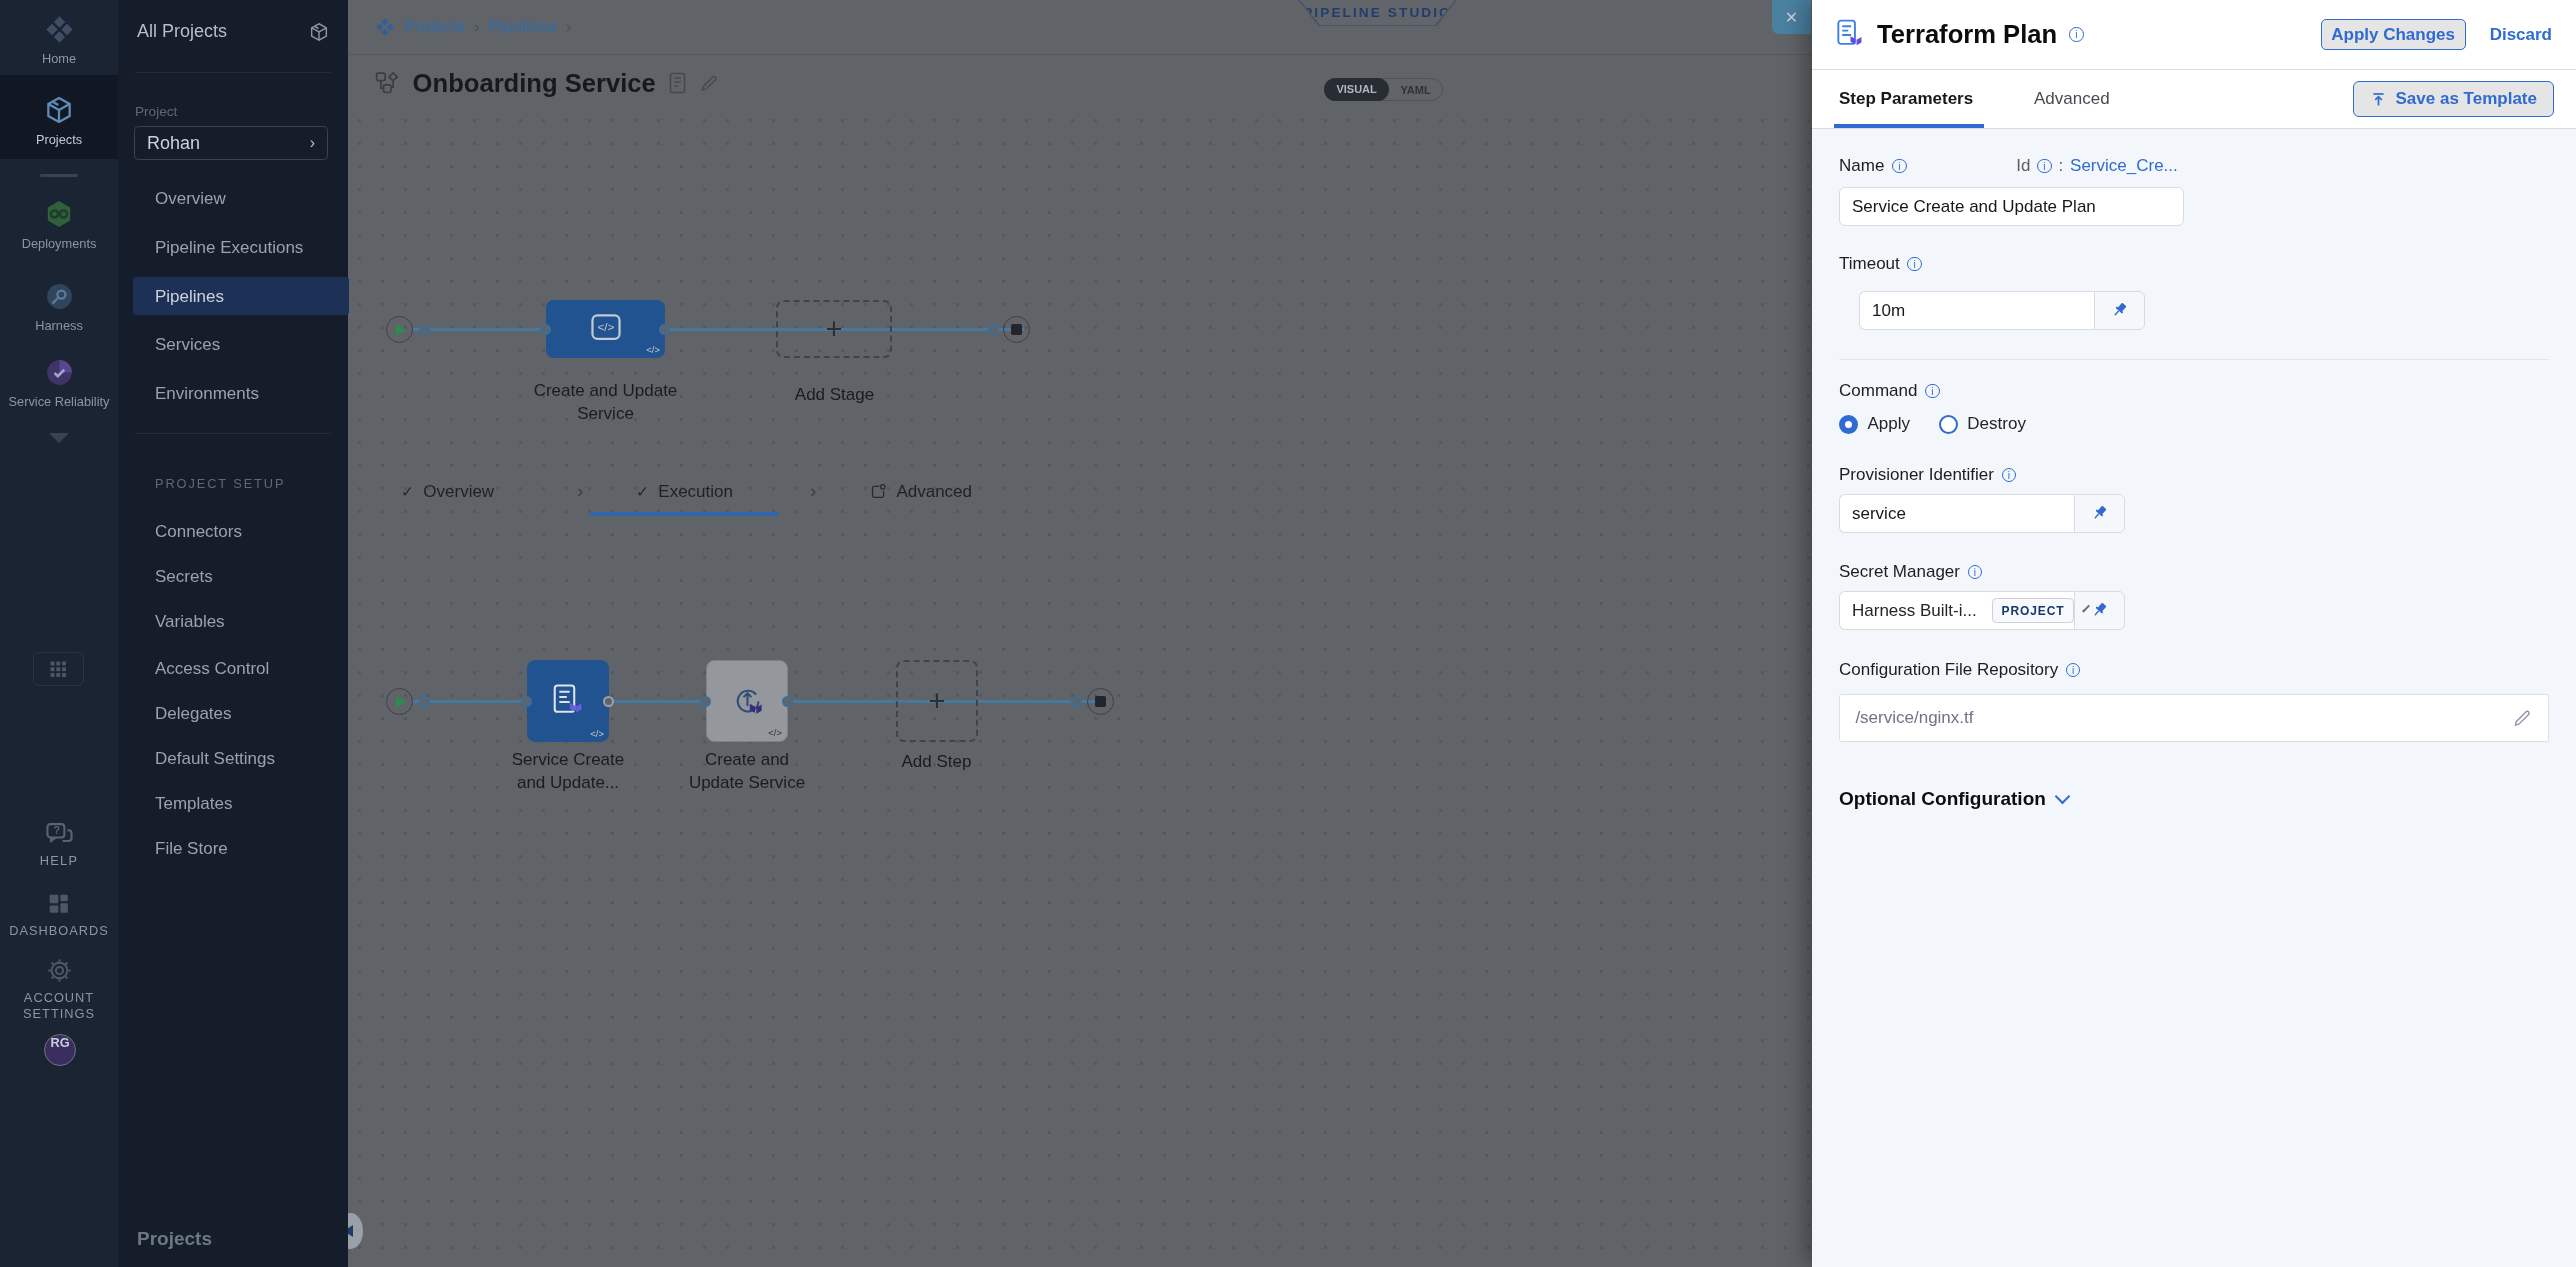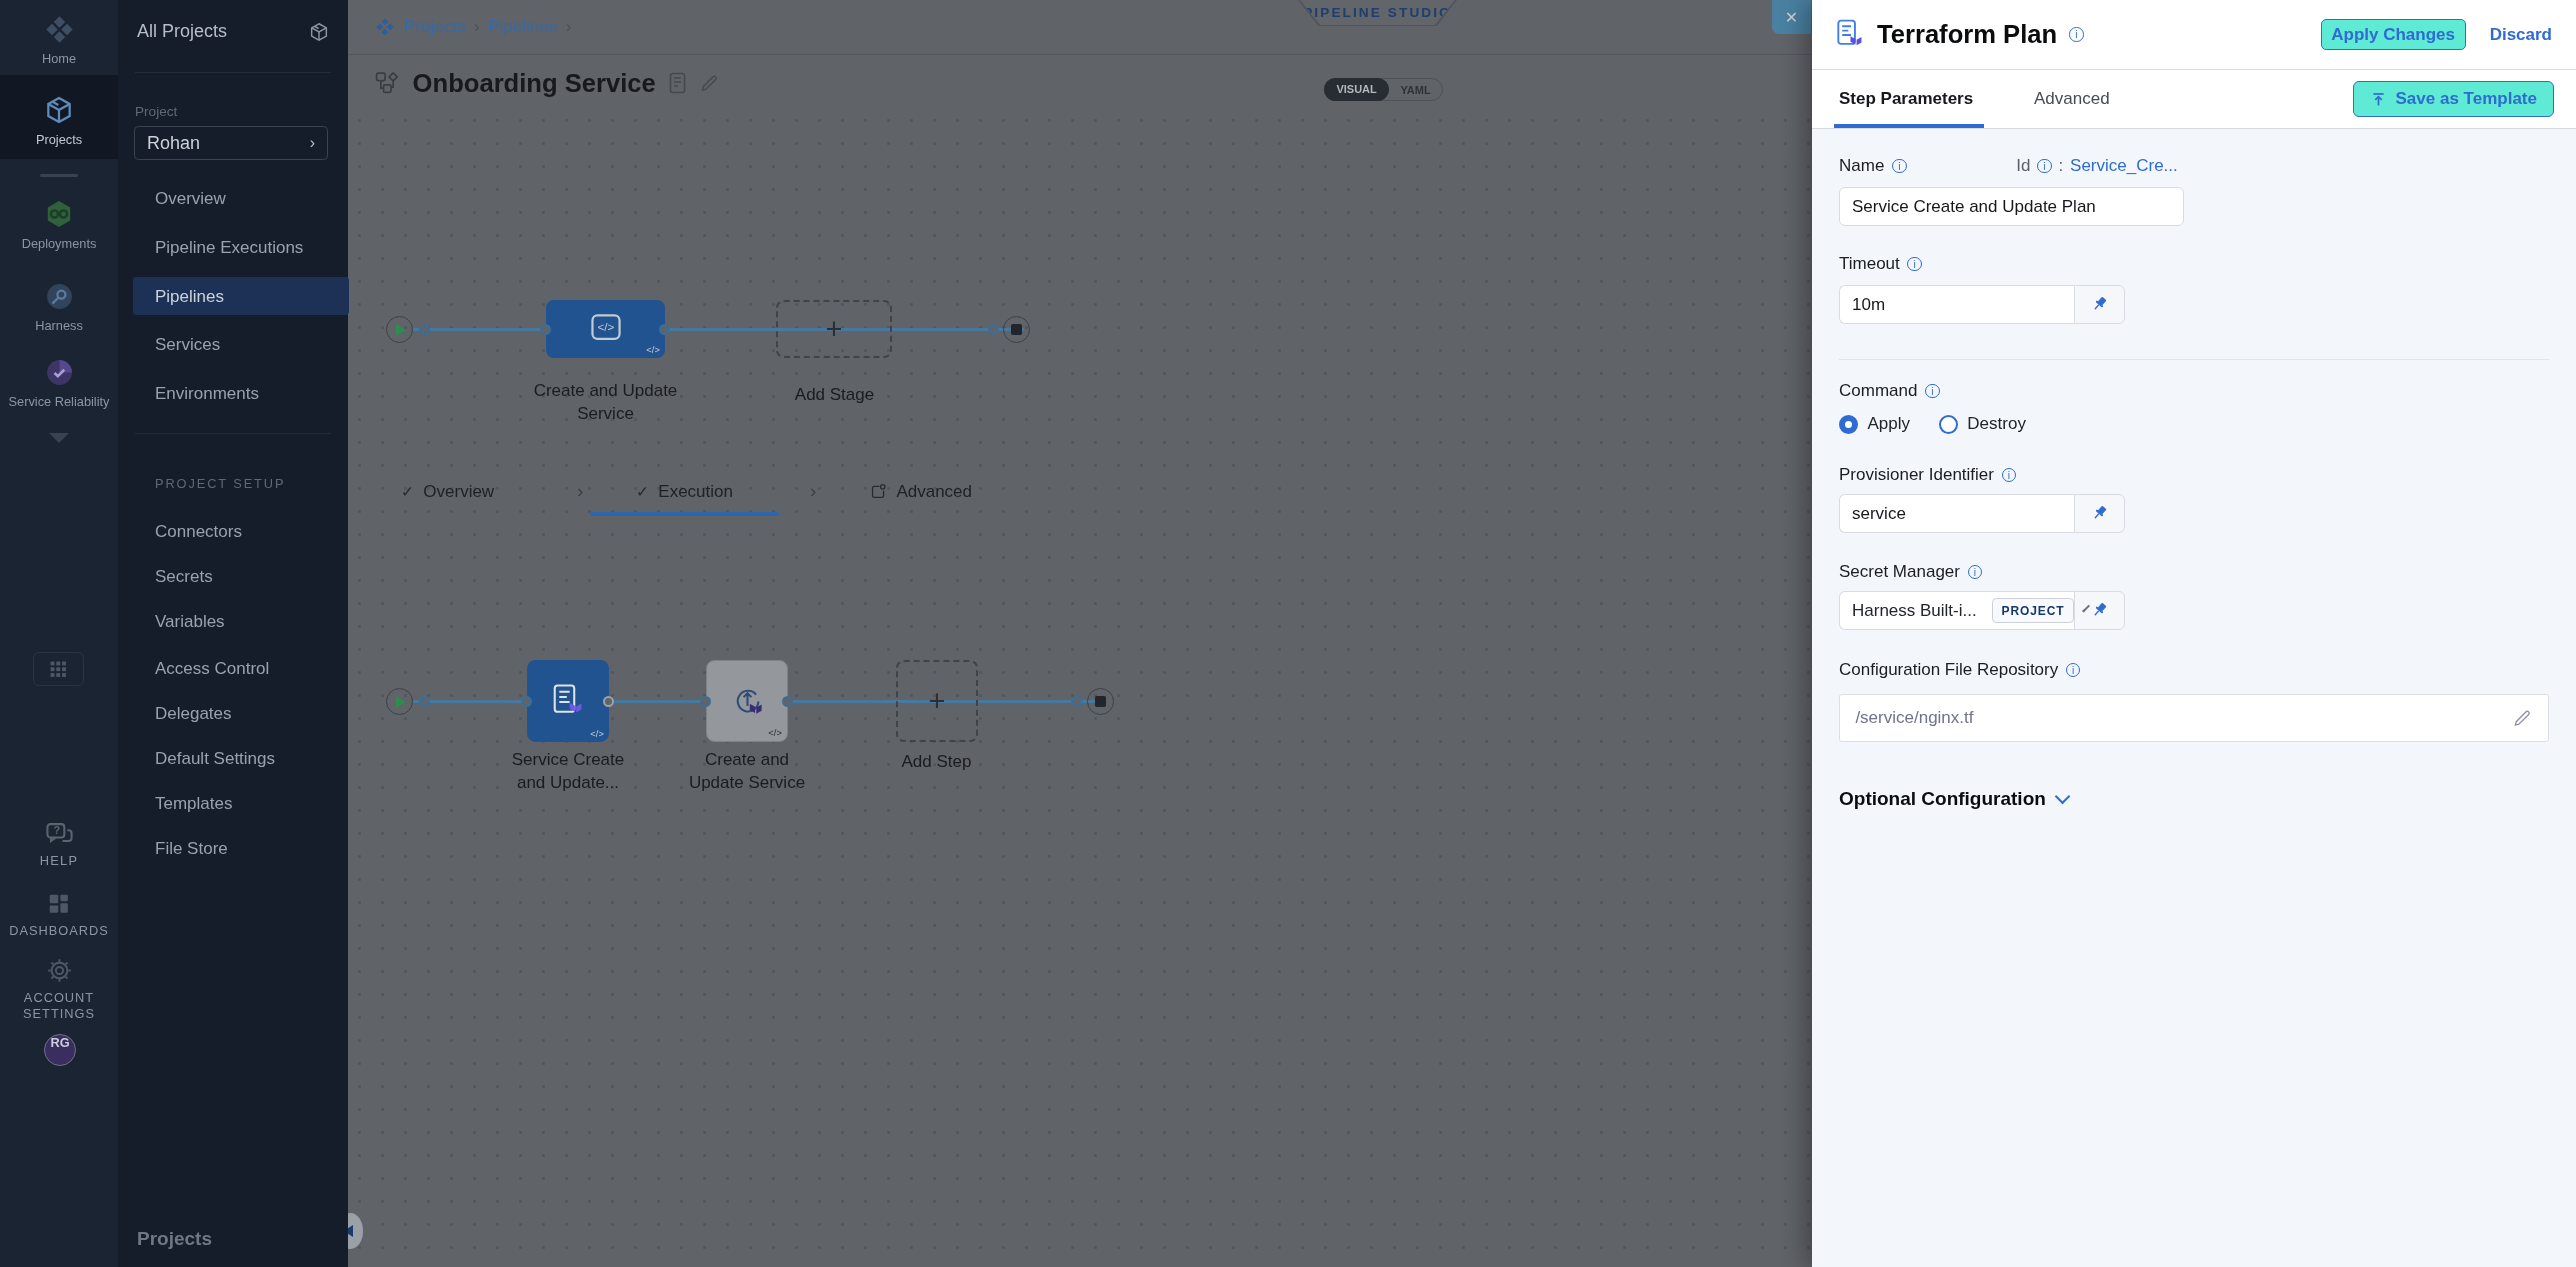--- a/index.html
+++ b/index.html
@@ -71,21 +71,21 @@
   .ctab-sep { position:absolute; font-size:19px; color:#3a3f45; }
   .ctab-underline { position:absolute; left:242px; top:32px; width:189px; height:4.3px; background:#2d66ac; border-radius:2.6px; }
   .collapse-handle { position:absolute; left:-10.2px; top:1213px; width:25.6px; height:36px; background:#9aa0a7; border-radius:50%; display:flex; align-items:center; justify-content:center; }
   .collapse-handle .tri { width:0; height:0; border-top:6px solid transparent; border-bottom:6px solid transparent; border-right:9.4px solid #1d3a68; margin-right:3.4px; }
 
   
   .drawer { position:absolute; left:1812px; top:0; width:764px; height:1268px; background:#ffffff; box-shadow:-8.5px 0 22px rgba(0,0,0,.3); z-index:6; }
   .d-head { position:absolute; left:0; top:0; width:100%; height:70px; display:flex; align-items:center; padding:0 24px; gap:12px; border-bottom:0.9px solid #d8dae0; }
   .d-title { font-size:25.6px; font-weight:bold; color:#0b0c0e; }
   .d-spacer { flex:1; }
-  .btn-outline { border:1.3px solid #2f6bd0; border-radius:5.1px; color:#2f6bd0; font-size:17px; font-weight:bold; background:#5eead4; display:flex; align-items:center; justify-content:center; gap:8.5px; }
+  .btn-outline { border:1.3px solid #2f6bd0; border-radius:5.1px; color:#2f6bd0; font-size:17px; font-weight:bold; background:#e5e5e5; display:flex; align-items:center; justify-content:center; gap:8.5px; }
   .d-apply { width:145px; height:31px; }
   .d-discard { font-size:17px; font-weight:bold; color:#2f6bd0; margin-left:12px; }
   .d-tabs { position:absolute; left:0; top:70px; width:100%; height:59px; border-bottom:0.9px solid #d8dae0; }
   .d-tab { position:absolute; top:19px; font-size:17px; }
   .d-tab.on { font-weight:bold; color:#16181c; }
   .d-tab.off { color:#474b52; }
   .d-underline { position:absolute; left:22px; bottom:0; width:150px; height:4.3px; background:#2f6bd0; }
   .d-save { position:absolute; right:22px; top:11px; width:201px; height:36px; border-radius:6px; }
   .d-content { position:absolute; left:0; top:129px; width:100%; height:1139px; background:#f3f7fb; }
   .frow { position:absolute; left:27px; }
@@ -434,21 +434,21 @@
           <span style="font-size:17px; color:#5b5e66;">:</span>
           <span style="font-size:17px; color:#2f6bd0;">Service_Cre...</span>
         </span>
       </div>
       <input class="tinput frow" style="top: 58px; width: 345px;" readonly="" value="Service Create and Update Plan">
 
       <div class="frow flabel" style="top:125px;">
           <span>Timeout</span>
           <span class="info"></span>
         </div>
-      <div class="frow addon-wrap" style="top:156px;">
+      <div class="frow addon-wrap" style="top:162px;margin-left:20px;">
         <input class="tinput" style="width: 235px;" readonly="" value="10m">
         <div class="addon">
           <svg width="20.5" height="20.5" viewBox="0 0 24 24" fill="#2f6bd0">
               <g transform="rotate(42 12 12)">
                 <rect x="8.6" y="3" width="6.8" height="8" rx="1.2"></rect>
                 <rect x="6.8" y="10.4" width="10.4" height="2.4" rx="1.2"></rect>
                 <rect x="11.2" y="12.8" width="1.6" height="7" rx="0.8"></rect>
               </g>
             </svg>
         </div>

